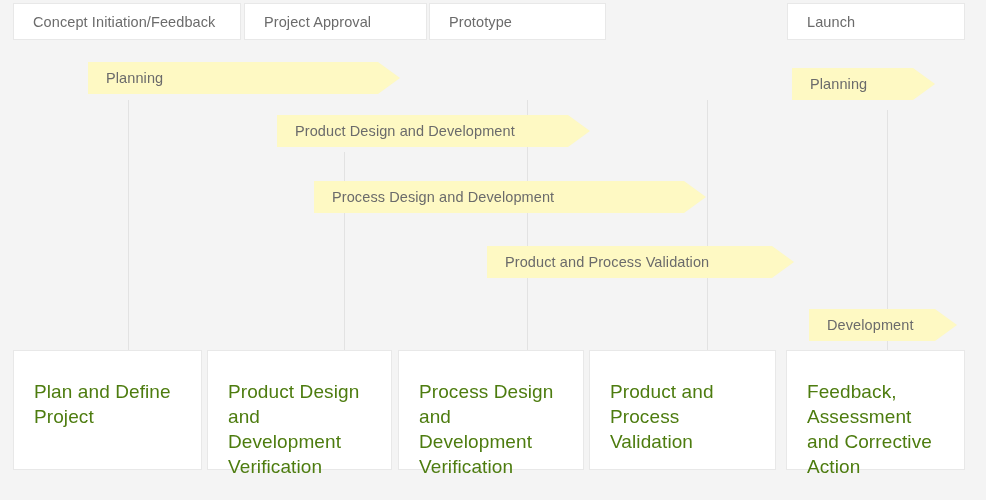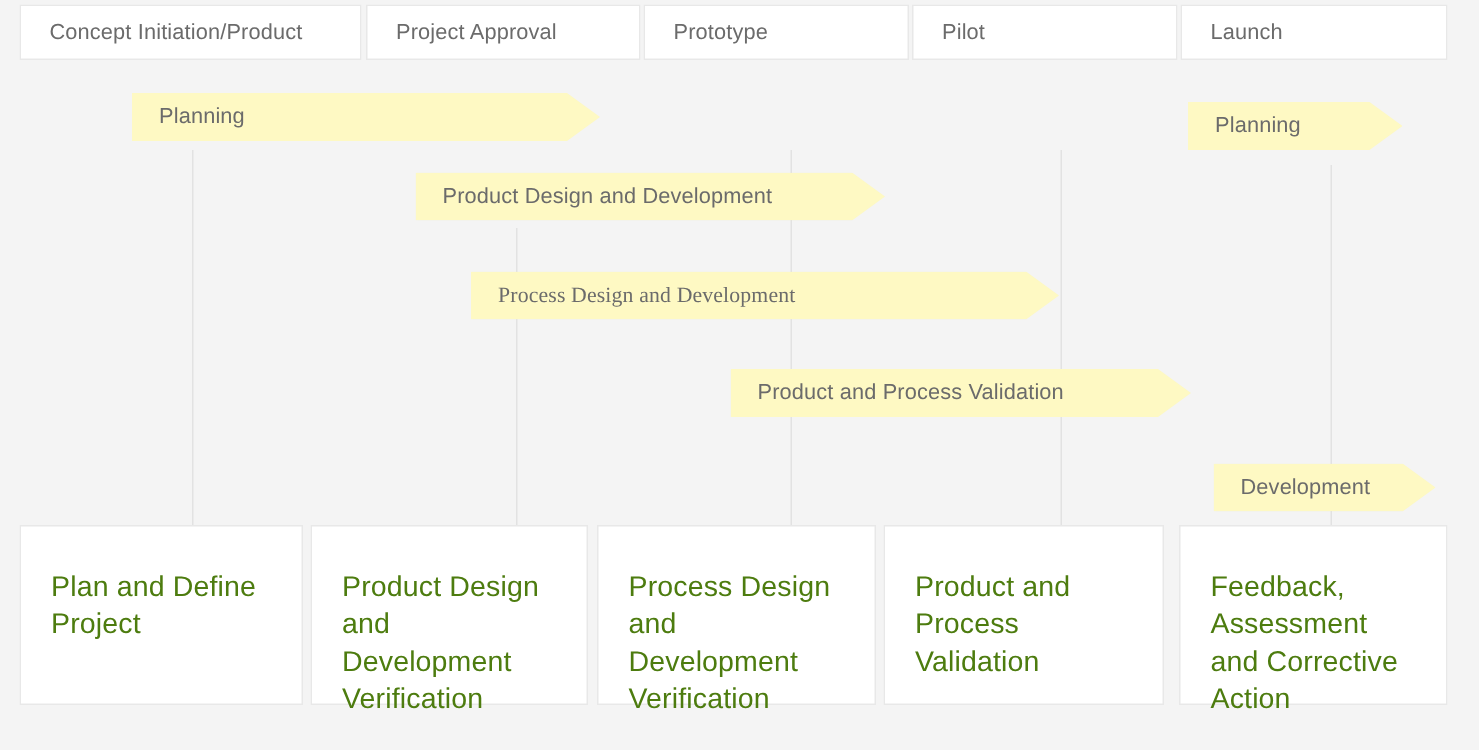--- a/index.html
+++ b/index.html
@@ -70,34 +70,33 @@
     color: #4d7c0f;
     font-size: 19px;
     line-height: 25px;
     letter-spacing: 0.1px;
   }
 </style>
 </head>
 <body>
 
 <div id="stage">
-    <div class="phase-box" style="left: 13px; top: 3px; width: 228px; height: 37px;">Concept Initiation/Product</div>
+    <div class="phase-box" style="left: 13px; top: 3px; width: 228px; height: 37px;">Concept Initiation/Feedback</div>
     <div class="phase-box" style="left: 244px; top: 3px; width: 183px; height: 37px;">Project Approval</div>
     <div class="phase-box" style="left: 429px; top: 3px; width: 177px; height: 37px;">Prototype</div>
-    <div class="phase-box" style="left: 608px; top: 3px; width: 177px; height: 37px;">Pilot</div>
     <div class="phase-box" style="left: 787px; top: 3px; width: 178px; height: 37px;">Launch</div>
     <div class="vline" style="left: 128px; top: 100px; height: 253px;"></div>
     <div class="vline" style="left: 344px; top: 152px; height: 201px;"></div>
     <div class="vline" style="left: 527px; top: 100px; height: 253px;"></div>
     <div class="vline" style="left: 707px; top: 100px; height: 253px;"></div>
     <div class="vline" style="left: 887px; top: 110px; height: 243px;"></div>
     <div class="chevron" style="left: 88px; top: 62px; width: 312px; clip-path: polygon(0% 0%, 92.949% 0%, 100% 50%, 92.949% 100%, 0% 100%);">Planning</div>
     <div class="chevron" style="left: 792px; top: 68px; width: 143px; clip-path: polygon(0% 0%, 84.615% 0%, 100% 50%, 84.615% 100%, 0% 100%);">Planning</div>
     <div class="chevron" style="left: 277px; top: 115px; width: 313px; clip-path: polygon(0% 0%, 92.971% 0%, 100% 50%, 92.971% 100%, 0% 100%);">Product Design and Development</div>
-    <div class="chevron" style="left: 314px; top: 181px; width: 392px; clip-path: polygon(0% 0%, 94.388% 0%, 100% 50%, 94.388% 100%, 0% 100%); font-family: Liberation Serif, serif;">Process Design and Development</div>
+    <div class="chevron" style="left: 314px; top: 181px; width: 392px; clip-path: polygon(0% 0%, 94.388% 0%, 100% 50%, 94.388% 100%, 0% 100%);">Process Design and Development</div>
     <div class="chevron" style="left: 487px; top: 246px; width: 307px; clip-path: polygon(0% 0%, 92.834% 0%, 100% 50%, 92.834% 100%, 0% 100%);">Product and Process Validation</div>
     <div class="chevron" style="left: 809px; top: 309px; width: 148px; clip-path: polygon(0% 0%, 85.135% 0%, 100% 50%, 85.135% 100%, 0% 100%);">Development</div>
     <div class="deliverable-box" style="left: 13px; width: 189px;">Plan and Define Project</div>
     <div class="deliverable-box" style="left: 398px; width: 186px;">Process Design and Development Verification</div>
     <div class="deliverable-box" style="left: 207px; width: 185px;">Product Design and Development Verification</div>
     <div class="deliverable-box" style="left: 589px; width: 187px;">Product and Process Validation</div>
     <div class="deliverable-box" style="left: 786px; width: 179px;">Feedback, Assessment and Corrective Action</div>
   </div>
 
 </body></html>

